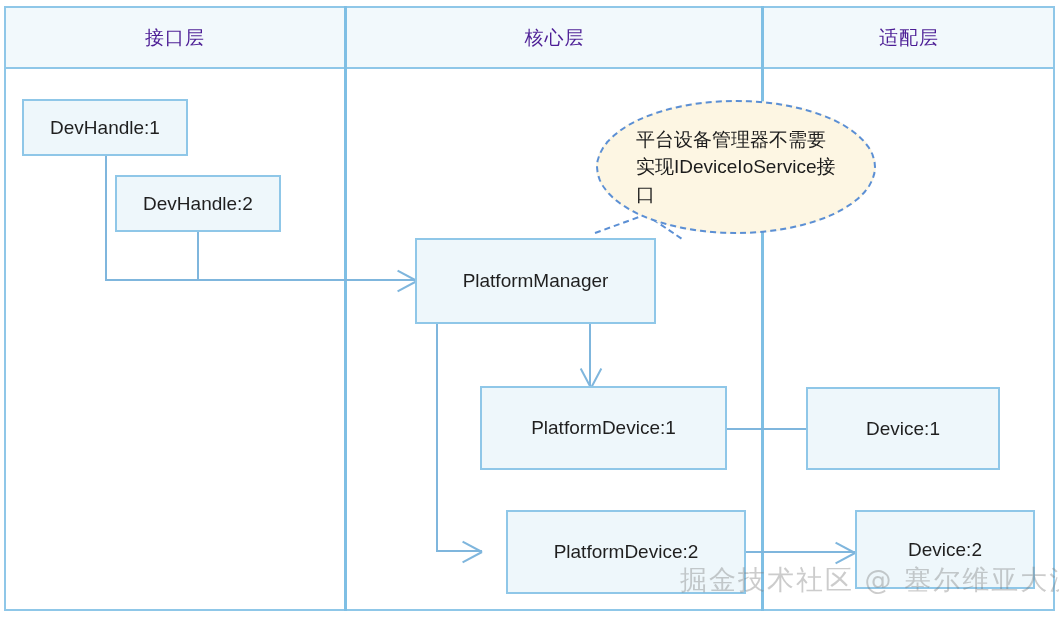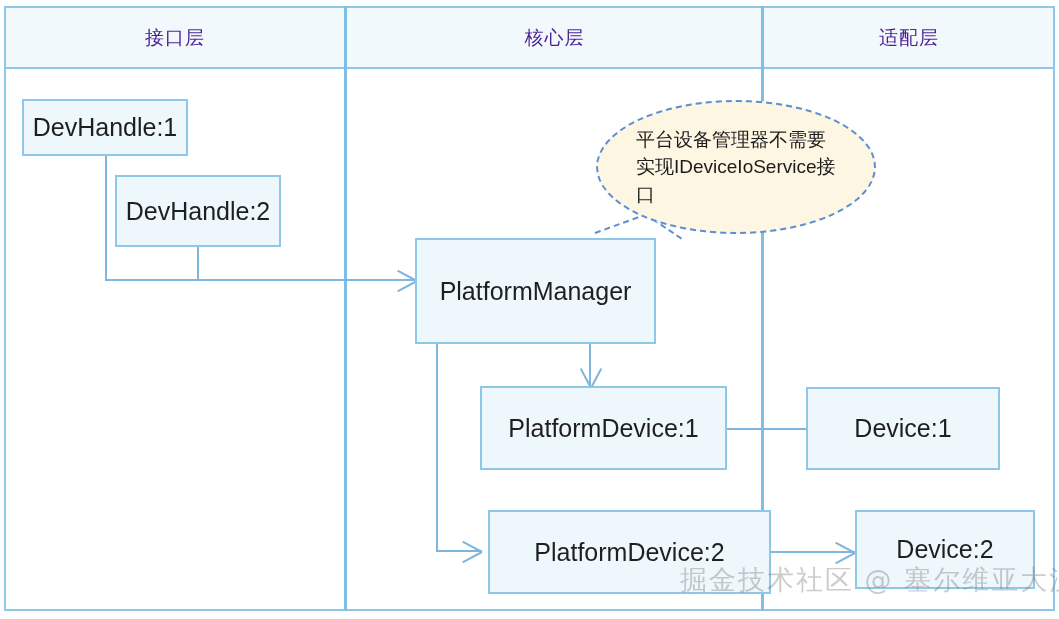--- a/index.html
+++ b/index.html
@@ -54,21 +54,21 @@
   }
   
   .node {
     position: absolute;
     background: #eef7fb;
     border: 2px solid #8fc7e8;
     box-sizing: border-box;
     display: flex;
     align-items: center;
     justify-content: center;
-    font-size: 25px;
+    font-size: 19px;
     color: #1f1f1f;
     text-align: center;
   }
   
   .hline { position: absolute; height: 2px; background: #7fb6dd; }
   .vline { position: absolute; width: 2px; background: #7fb6dd; }
   .arrow-head {
     position: absolute;
     width: 0; height: 0;
   }
@@ -174,33 +174,33 @@
   <div class="hline" style="left:727px; top:428px; width:128px;"></div>
   <div class="arrow-head ah-r" style="left:833px; top:429px;"></div>
 
   <div class="hline" style="left:727px; top:551px; width:128px;"></div>
   <div class="arrow-head ah-r" style="left:833px; top:552px;"></div>
 
   <div class="node" style="left:22px; top:99px; width:166px; height:57px;">
     <span>DevHandle:1</span>
   </div>
 
-  <div class="node" style="left:115px; top:175px; width:166px; height:72px;text-align:right;">
+  <div class="node" style="left:115px; top:175px; width:166px; height:57px;text-align:right;">
     <span>DevHandle:2</span>
   </div>
 
-  <div class="node" style="left:415px; top:238px; width:241px; height:106px;">
+  <div class="node" style="left:415px; top:238px; width:241px; height:86px;">
     <span>PlatformManager</span>
   </div>
 
   <div class="node" style="left:480px; top:386px; width:247px; height:84px;">
     <span>PlatformDevice:1</span>
   </div>
 
-  <div class="node" style="left:488px; top:510px; width:283px; height:84px;">
+  <div class="node" style="left:506px; top:510px; width:240px; height:84px;">
     <span>PlatformDevice:2</span>
   </div>
 
   <div class="node" style="left:806px; top:387px; width:194px; height:83px;">
     <span>Device:1</span>
   </div>
 
   <div class="node" style="left:855px; top:510px; width:180px; height:79px;">
     <span>Device:2</span>
   </div>

